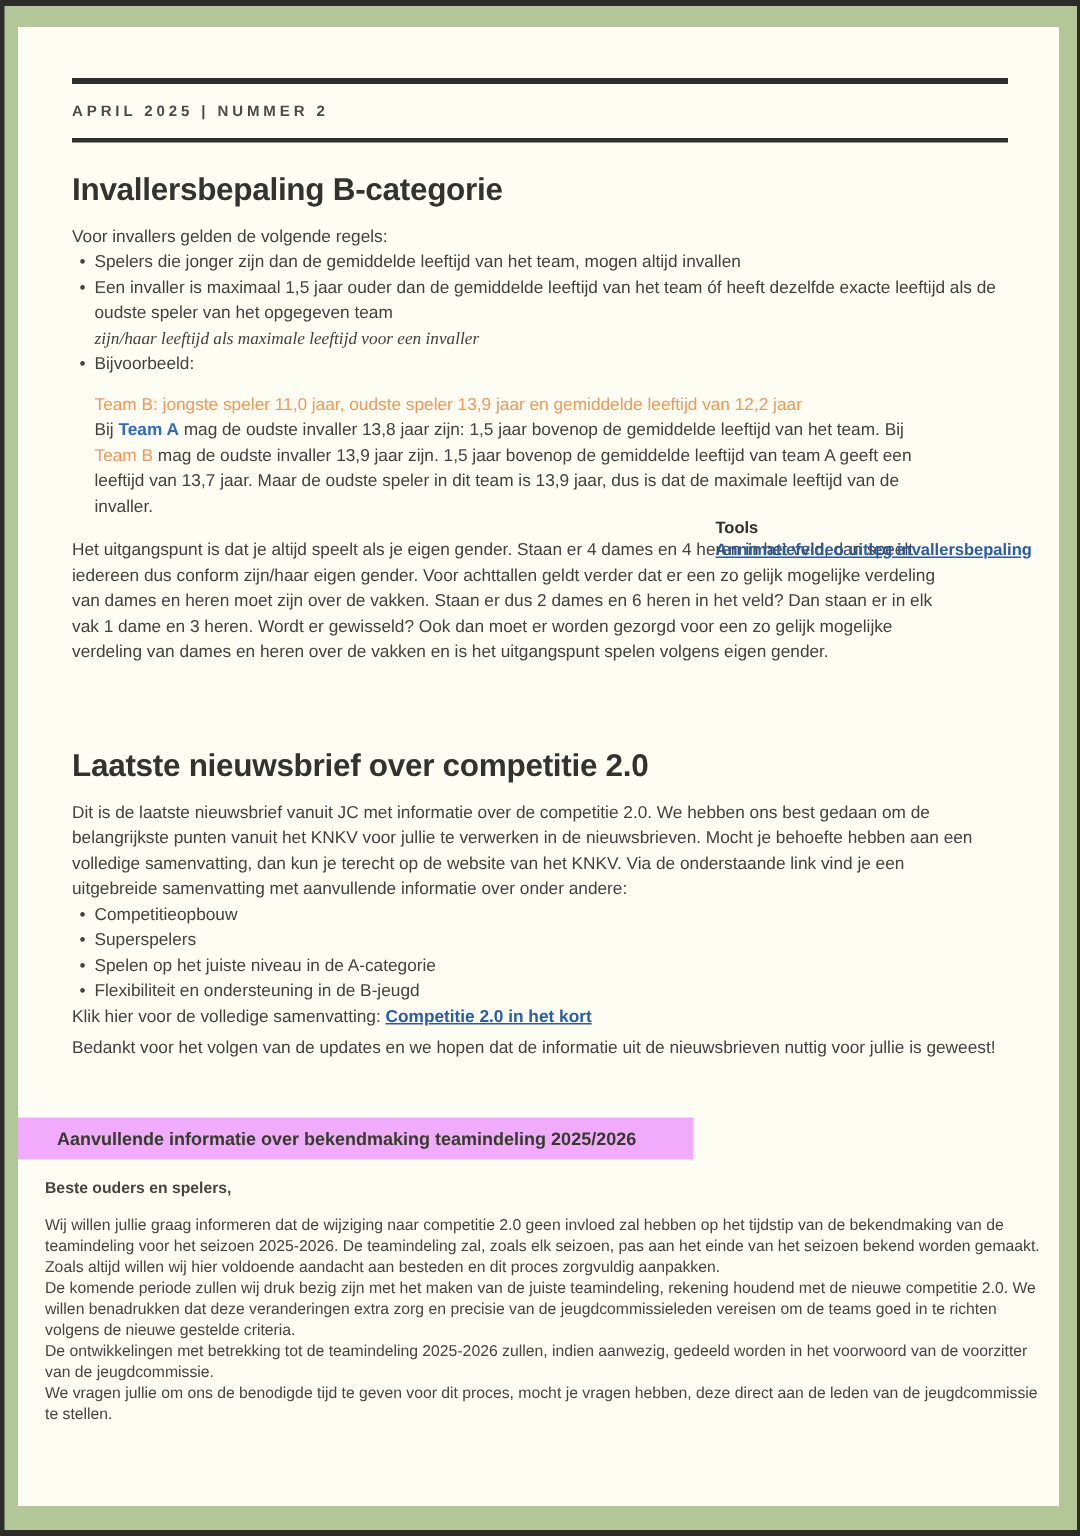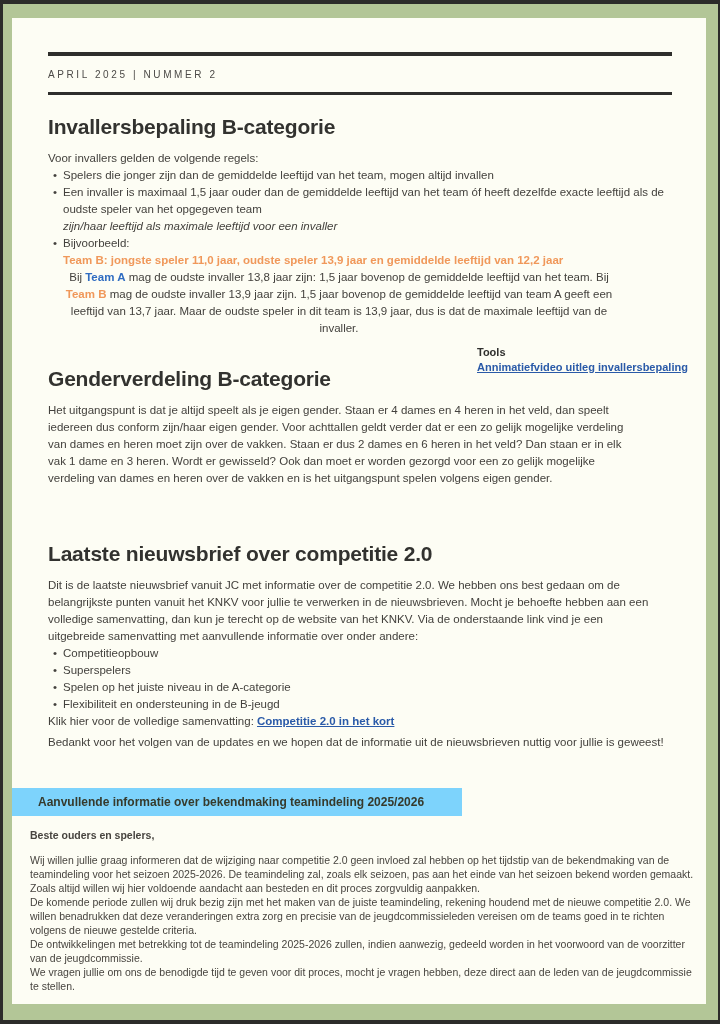--- a/index.html
+++ b/index.html
@@ -10,57 +10,57 @@
     -webkit-font-smoothing:antialiased;
   }
   .green-frame { position:absolute; left:3px; top:4px; right:2px; bottom:4px; background:#b3c697; }
   .page { position:absolute; left:9px; top:14px; right:12px; bottom:16px; background:#fdfdf4; overflow:hidden; }
   .content { padding:34px 30px 0 36px; color:#43413d; font-size:11.5px; line-height:17px; }
 
   .rule-thick { height:4px; background:#2e2e2c; margin-right:4px; }
   .rule-thin  { height:3px; background:#2e2e2c; margin-right:4px; }
   .issue-line {
     font-size:10px; letter-spacing:2.6px; color:#4c4a47;
-    margin:10px 0 9px; font-weight:400;
+    margin:10px 0 9px; font-weight:700;
   }
 
   h1 {
     margin:0; font-size:21px; line-height:22px; font-weight:bold;
     color:#32322f; letter-spacing:-0.2px;
     font-family:"Liberation Sans", sans-serif;
   }
   .h1-invallers { margin-top:21px; }
   .h1-gender    { margin-top:31px; }
   .h1-nieuws    { margin-top:56px; }
 
   .intro { margin-top:12px; }
   .blist { margin-top:0; }
   .bitem { display:flex; }
   .bitem .dot { flex:0 0 15px; padding-left:5px; box-sizing:border-box; }
   .bitem .btxt { flex:1; max-width:612px; }
   .note-italic { font-style:italic; max-width:540px; }
 
   .example { padding-left:15px; }
   .team-a { color:#2f6cc1; font-weight:bold; }
-  .team-b { color:#f0985a; font-weight:bold; }
-  .example-text { max-width:552px;text-align:center; }
+  .team-b { color:#f0985a; font-weight:normal;margin-top:10px; }
+  .example-text { max-width:552px; }
 
   .tools { position:absolute; left:465px; top:327px; font-size:11px; line-height:14px; }
   .tools-label { font-weight:bold; color:#2f2f2d; }
   .tools-link { color:#2a5aa8; font-weight:bold; text-decoration:underline; cursor:pointer; display:inline-block; margin-top:1px; }
 
   .para { margin-top:12px; }
   .gender-body { max-width:594px; }
   .nieuws-body { max-width:610px; }
   .link-line { margin-top:0; }
   .inline-link { color:#2a5aa8; font-weight:bold; text-decoration:underline; cursor:pointer; }
   .thanks-line { margin-top:4px; max-width:640px; }
 
   .banner {
-    margin:37px 0 0 -45px; width:424px; background:#7dd3fc;
+    margin:37px 0 0 -45px; width:424px; background:#f0abfc;
     padding:6px 0 6px 35px; font-size:12px; line-height:16px;
     font-weight:bold; color:#363a2c;
   }
   .bottom {
     margin:0 -26px 0 -18px; font-size:10.5px; line-height:14px; color:#47443f;
   }
   .salutation { font-weight:bold; margin:12px 0 11px; }
   .bottom p { margin:0; }
 </style>
 </head>
@@ -85,35 +85,34 @@
 
       <div class="blist">
         <div class="bitem">
           <span class="dot">•</span>
           <span class="btxt">Spelers die jonger zijn dan de gemiddelde leeftijd van het team, mogen altijd invallen</span>
         </div>
         <div class="bitem">
           <span class="dot">•</span>
           <span class="btxt">
             <span>Een invaller is maximaal 1,5 jaar ouder dan de gemiddelde leeftijd van het team óf heeft dezelfde exacte leeftijd als de oudste speler van het opgegeven team</span>
-            <span class="note-italic" style="display:block;">zijn/haar leeftijd als maximale leeftijd voor een invaller</span>
+            <span class="note-italic" style="display:block;font-family:Liberation Serif, serif;">zijn/haar leeftijd als maximale leeftijd voor een invaller</span>
           </span>
         </div>
         <div class="bitem">
           <span class="dot">•</span>
           <span class="btxt">Bijvoorbeeld:</span>
         </div>
       </div>
 
       <div class="example">
         <div class="team-b">Team B: jongste speler 11,0 jaar, oudste speler 13,9 jaar en gemiddelde leeftijd van 12,2 jaar</div>
         <div class="example-text"><span>Bij </span><span class="team-a">Team A</span><span> mag de oudste invaller 13,8 jaar zijn: 1,5 jaar bovenop de gemiddelde leeftijd van het team. Bij </span><span class="team-b">Team B</span><span> mag de oudste invaller 13,9 jaar zijn. 1,5 jaar bovenop de gemiddelde leeftijd van team A geeft een leeftijd van 13,7 jaar. Maar de oudste speler in dit team is 13,9 jaar, dus is dat de maximale leeftijd van de invaller.</span></div>
       </div>
 
-      <h1 class="h1-gender">Genderverdeling B-categorie</h1>
       <div class="para gender-body">Het uitgangspunt is dat je altijd speelt als je eigen gender. Staan er 4 dames en 4 heren in het veld, dan speelt iedereen dus conform zijn/haar eigen gender. Voor achttallen geldt verder dat er een zo gelijk mogelijke verdeling van dames en heren moet zijn over de vakken. Staan er dus 2 dames en 6 heren in het veld? Dan staan er in elk vak 1 dame en 3 heren. Wordt er gewisseld? Ook dan moet er worden gezorgd voor een zo gelijk mogelijke verdeling van dames en heren over de vakken en is het uitgangspunt spelen volgens eigen gender.</div>
 
       <h1 class="h1-nieuws">Laatste nieuwsbrief over competitie 2.0</h1>
       <div class="para nieuws-body">Dit is de laatste nieuwsbrief vanuit JC met informatie over de competitie 2.0. We hebben ons best gedaan om de belangrijkste punten vanuit het KNKV voor jullie te verwerken in de nieuwsbrieven. Mocht je behoefte hebben aan een volledige samenvatting, dan kun je terecht op de website van het KNKV. Via de onderstaande link vind je een uitgebreide samenvatting met aanvullende informatie over onder andere:</div>
 
       <div class="blist">
         <div class="bitem">
           <span class="dot">•</span>
           <span class="btxt">Competitieopbouw</span>
         </div>

